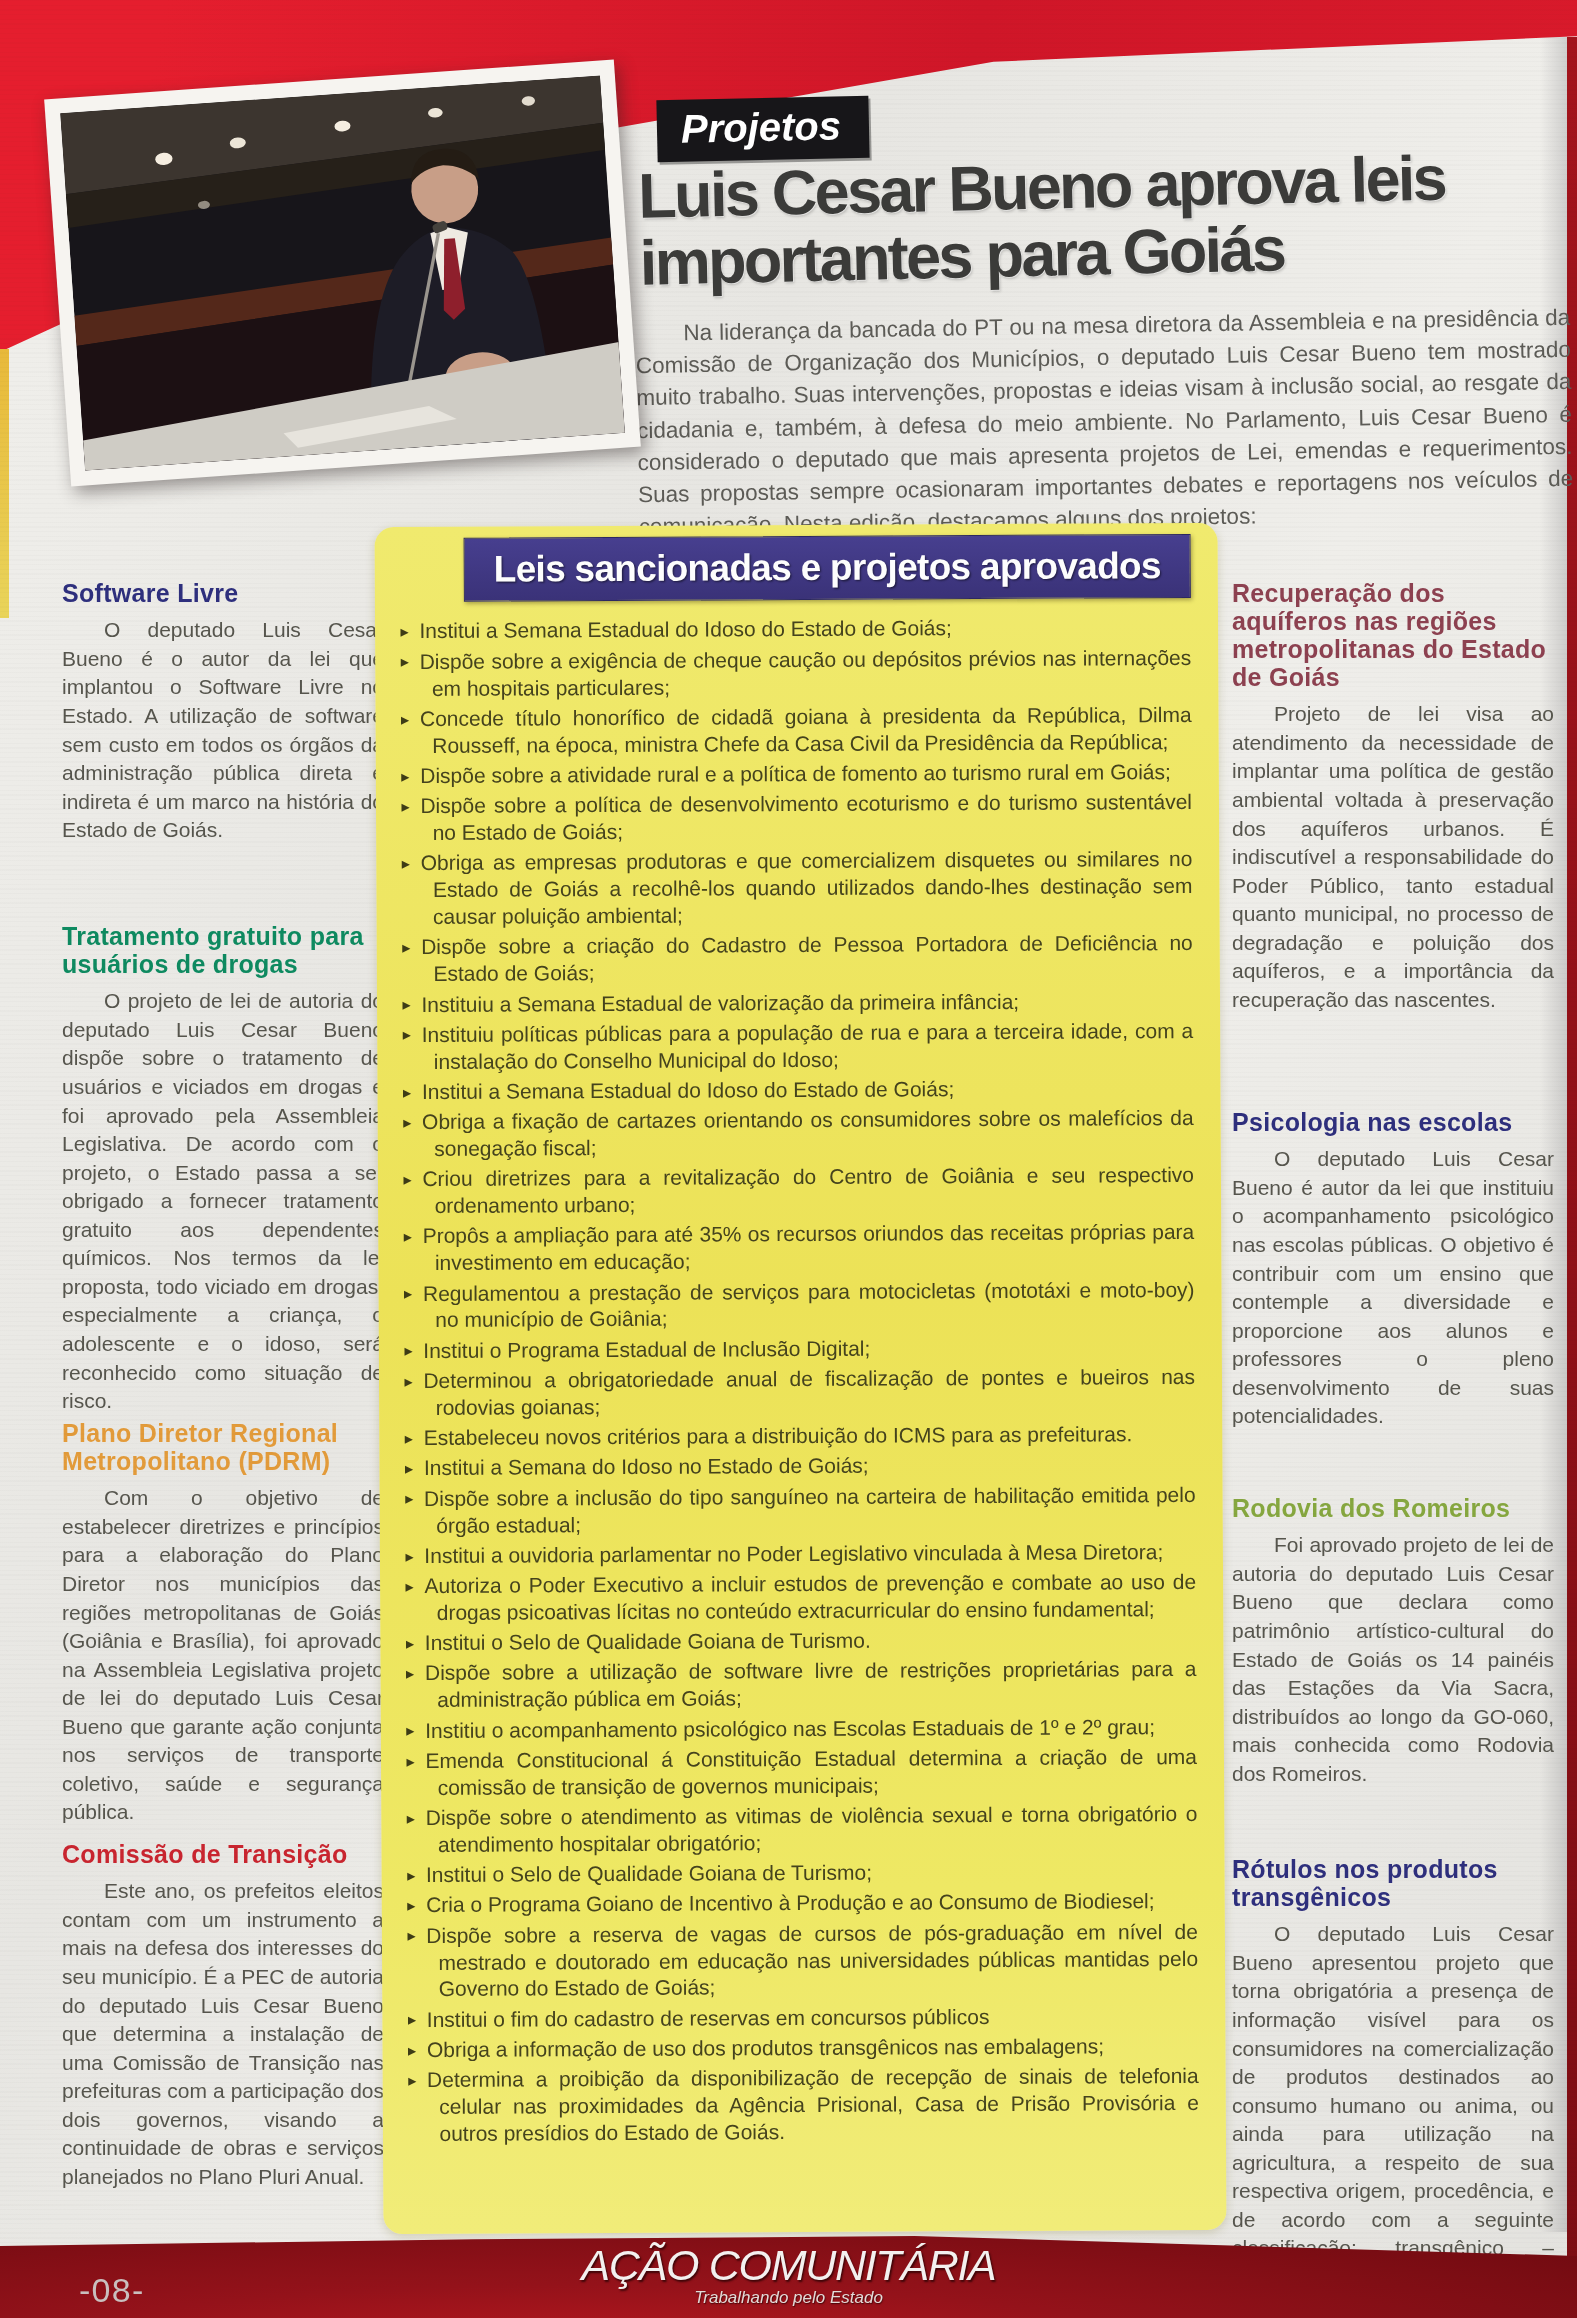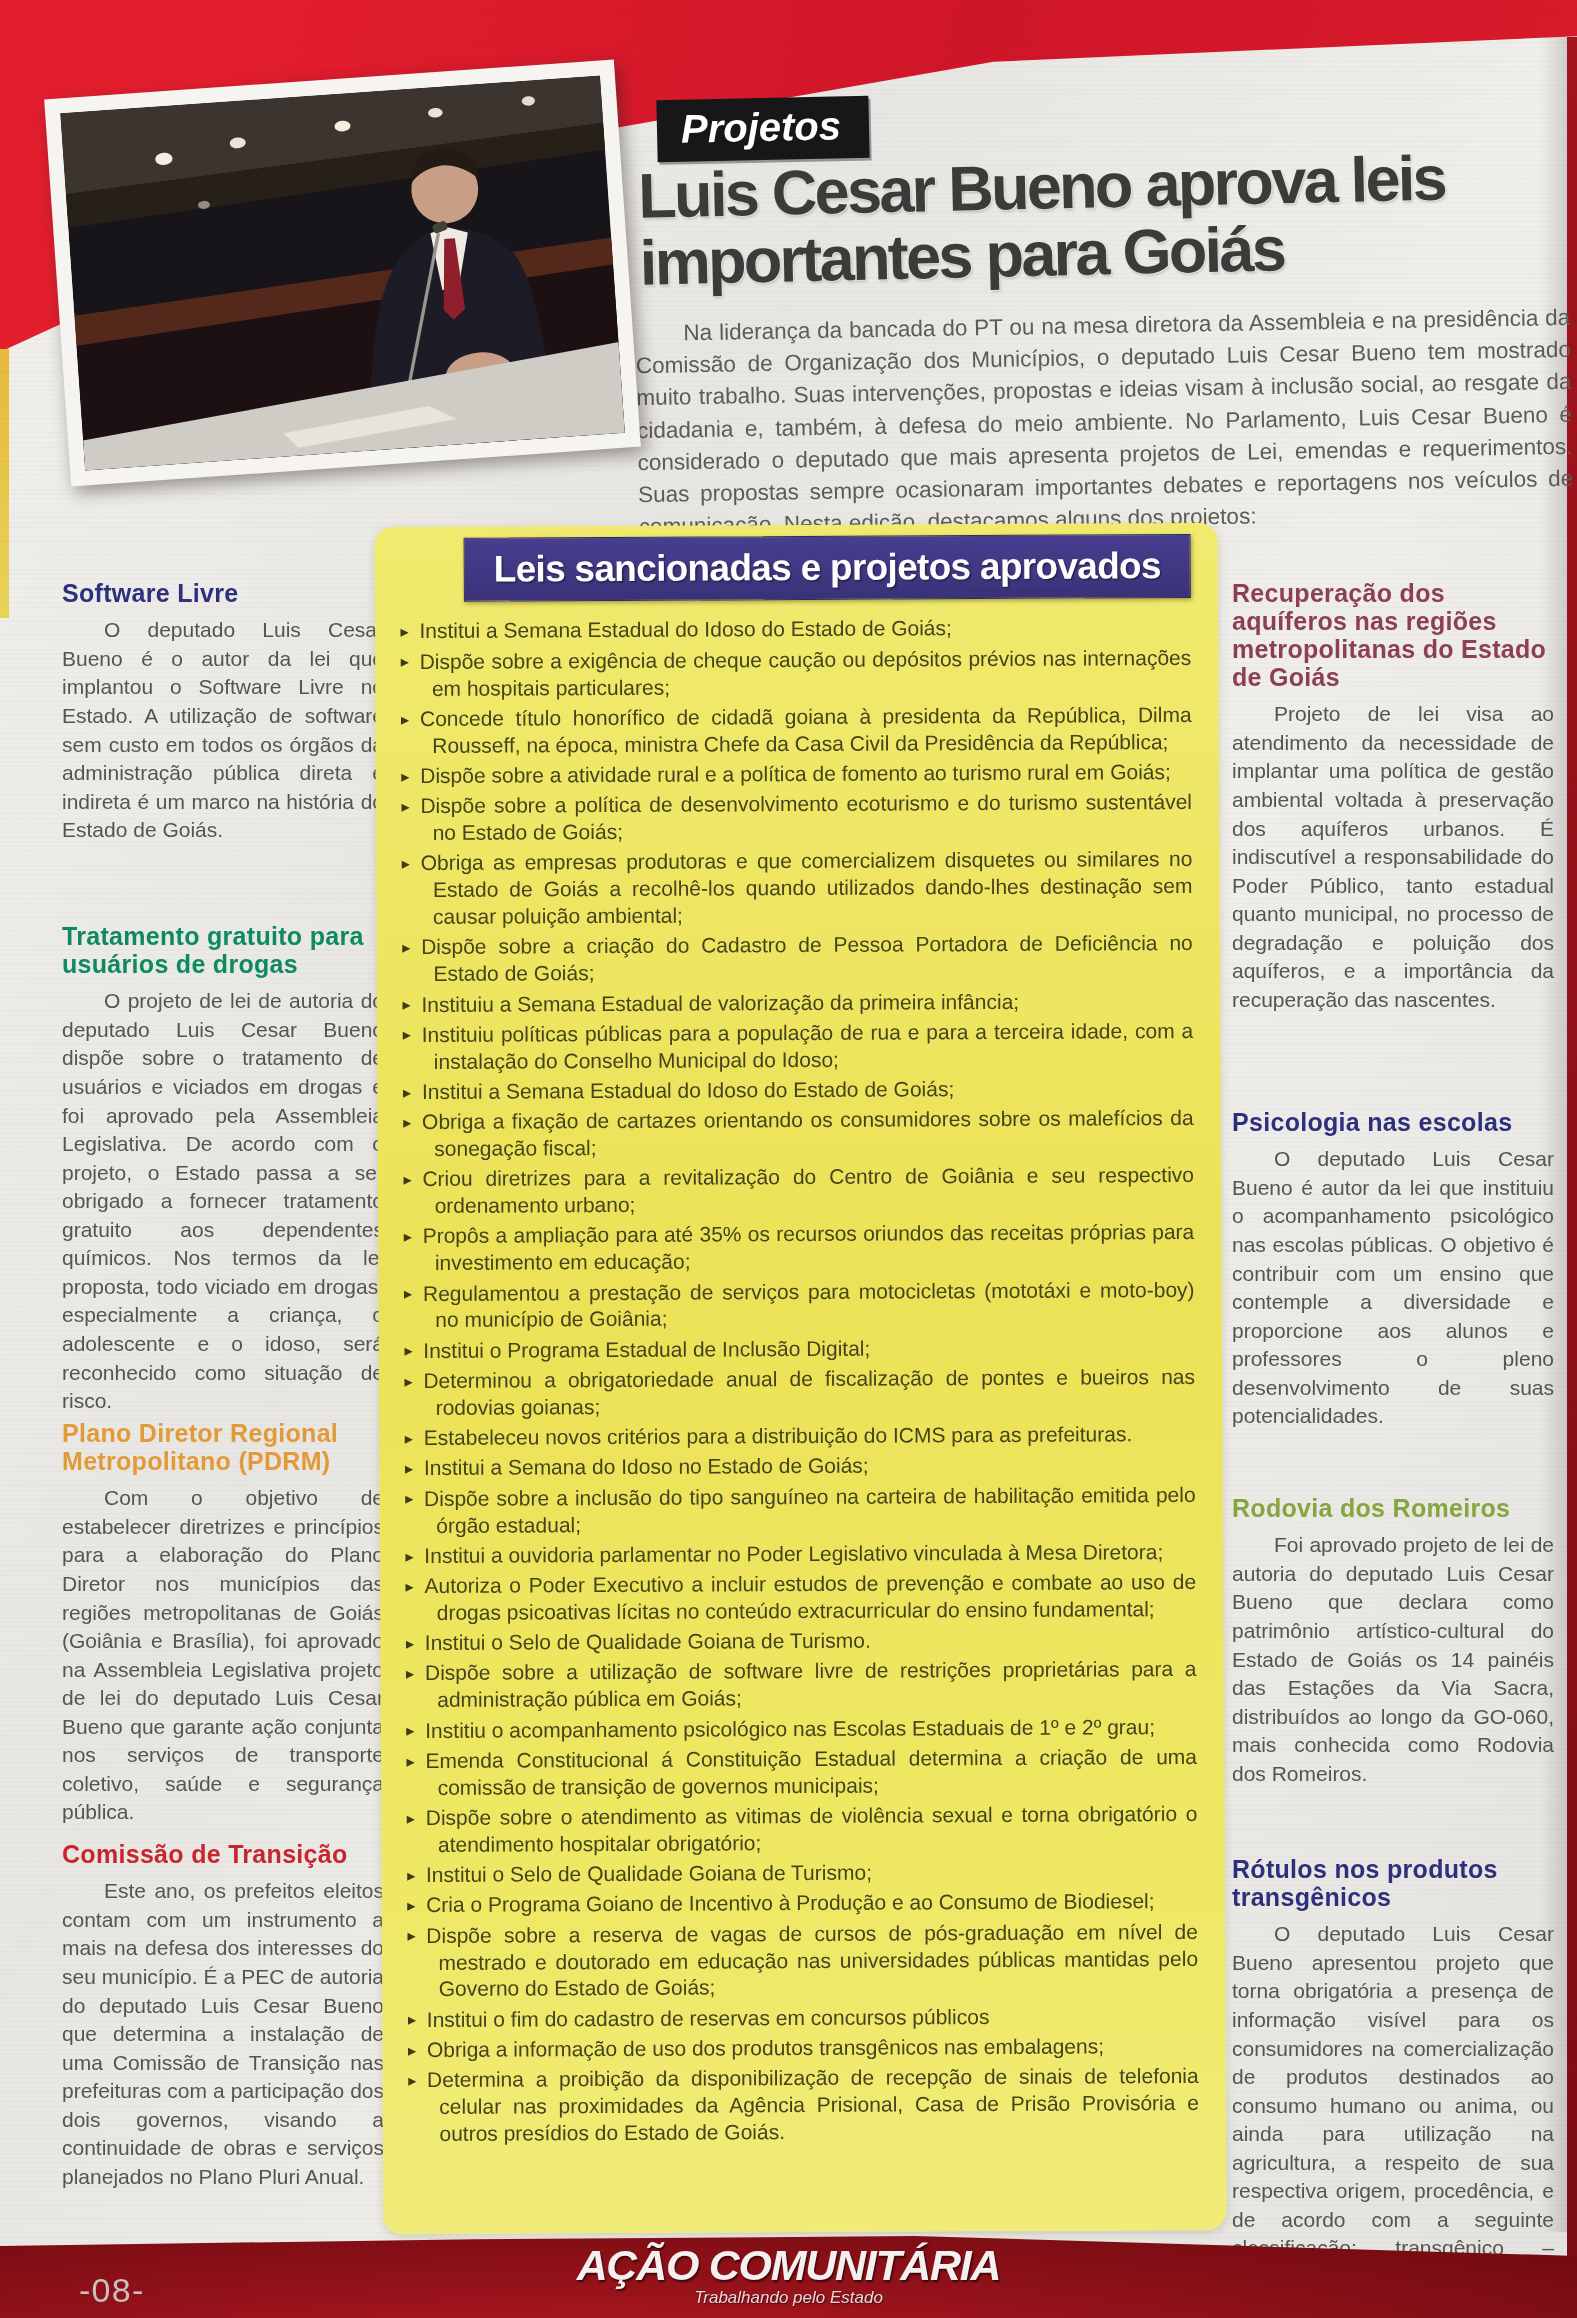--- a/index.html
+++ b/index.html
@@ -57,21 +57,21 @@
   .laws{list-style:none;margin:0 27px 0 25.5px;padding:0;
     font-size:21px;line-height:1.28;color:#45431d;text-align:justify;}
   .laws li{padding-left:31px;text-indent:-31px;margin-bottom:3.4px;}
   .laws li::before{content:"▸";margin-right:10.7px;font-size:.78em;position:relative;top:-1.3px;color:#3e3c16;}
   
   .footer{position:absolute;left:0;bottom:0;width:100%;height:83px;z-index:5;
     background:radial-gradient(ellipse at 38% 160%,#c2191f 0%,#94121a 45%,#6e0a10 100%);
     clip-path:polygon(0 12%,30% 4%,58% 0,100% 24%,100% 100%,0 100%);}
   .pagenum{position:absolute;left:79px;top:35px;font-size:34px;color:#c9bfbe;letter-spacing:1.3px;}
   .ftitle{position:absolute;left:0;right:0;top:5.4px;text-align:center;
-    font-size:43px;font-weight:bold;font-style:italic;color:#f3f0ef;letter-spacing:-1.3px;
+    font-size:43px;font-weight:normal;font-style:italic;color:#f3f0ef;letter-spacing:-1.3px;
     text-shadow:1.3px 2px 2px #3f0508;}
   .ftag{position:absolute;left:0;right:0;top:52px;text-align:center;
     font-size:17px;font-style:italic;color:#e4dad7;text-shadow:0.7px 0.7px 1.3px #3f0508;}
 </style>
 </head>
 <body>
 
 <div class="page">
 
   <div class="red-top"></div>

